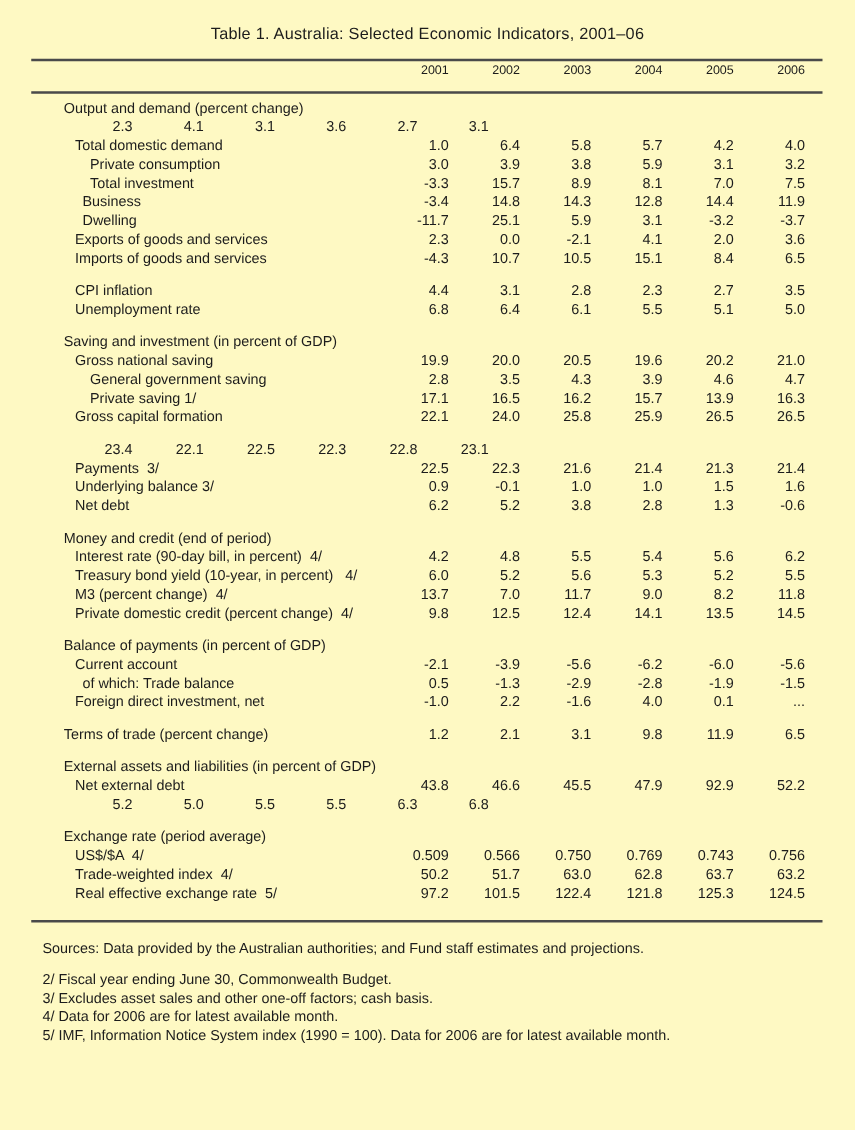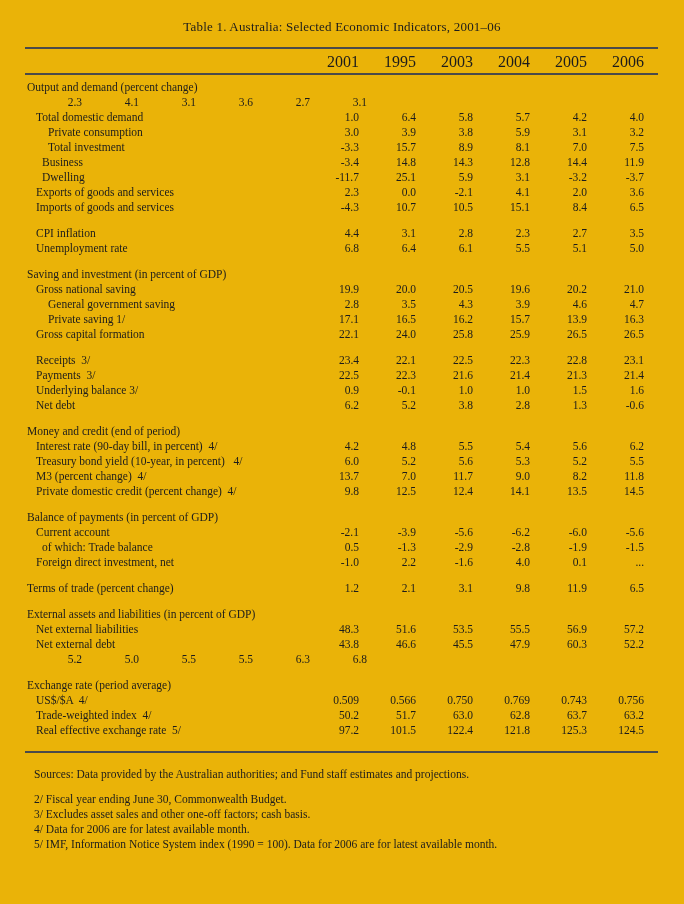--- a/index.html
+++ b/index.html
@@ -1,47 +1,47 @@
 <!DOCTYPE html>
 <html><head>
 <meta charset="utf-8">
 <style>
   html,body{margin:0;padding:0;}
   body{background:#ffffff;}
   .page{
     width:684px;height:904px;
-    background:#eab308;
+    background:#fef9c3;
     color:#1c1c1c;
-    font-family:Liberation Serif, serif;
+    font-family:Liberation Sans, sans-serif;
     font-size:11.5px;line-height:15px;
     overflow:hidden;
     position:relative;
     box-sizing:border-box;
   }
   .inner{padding:0 26px 0 25px;}
   .title{
     text-align:center;
     padding-top:19px;
     font-size:13px;
     letter-spacing:0.2px;
   }
   .rule{height:2px;background:#4a4a4a;}
   .rule-top{margin-top:13px;}
   .rule-mid{}
   .rule-bottom{margin-top:13px;}
   .header-row{
-    display:flex;align-items:center;
+    display:flex;
     height:24px;
     padding-right:14px;
-    font-size:16px;
+    font-size:10px;
   }
   .header-row .label-col{flex:1;}
   .year-cell{width:57px;text-align:right;}
   .tbody{padding-top:5px;}
-  .section{margin-top:11px;}
+  .section{margin-top:11px;margin-left:24px;}
   .section:first-child{margin-top:0;}
   .row{
     display:flex;align-items:baseline;
     height:15px;
     padding-right:14px;
   }
   .row .lbl{flex:1;white-space:pre;overflow:hidden;}
   .row .val{width:57px;text-align:right;white-space:pre;}
   .i0{padding-left:2px;}
   .i1{padding-left:11px;}
@@ -54,21 +54,21 @@
 </head>
 <body>
 
 <div class="page">
   <div class="title">Table 1. Australia: Selected Economic Indicators, 2001–06</div>
   <div class="inner">
     <div class="rule rule-top"></div>
     <div class="header-row" id="header-row">
       <div class="label-col"></div>
     <div class="year-cell">2001</div>
-        <div class="year-cell">1995</div>
+        <div class="year-cell">2002</div>
         <div class="year-cell">2003</div>
         <div class="year-cell">2004</div>
         <div class="year-cell">2005</div>
         <div class="year-cell">2006</div>
       </div>
     <div class="rule rule-mid"></div>
     <div class="tbody" id="tbody">
         <div class="section">
           <div class="row">
             <div class="lbl i0">Output and demand (percent change)</div>
@@ -201,21 +201,20 @@
             <div class="val">22.1</div>
             <div class="val">24.0</div>
             <div class="val">25.8</div>
             <div class="val">25.9</div>
             <div class="val">26.5</div>
             <div class="val">26.5</div>
           </div>
         </div>
         <div class="section">
           <div class="row">
-            <div class="lbl i1">Receipts  3/</div>
             <div class="val">23.4</div>
             <div class="val">22.1</div>
             <div class="val">22.5</div>
             <div class="val">22.3</div>
             <div class="val">22.8</div>
             <div class="val">23.1</div>
           </div>
           <div class="row">
             <div class="lbl i1">Payments  3/</div>
             <div class="val">22.5</div>
@@ -326,35 +325,26 @@
             <div class="val">9.8</div>
             <div class="val">11.9</div>
             <div class="val">6.5</div>
           </div>
         </div>
         <div class="section">
           <div class="row">
             <div class="lbl i0">External assets and liabilities (in percent of GDP)</div>
           </div>
           <div class="row">
-            <div class="lbl i1">Net external liabilities</div>
-            <div class="val">48.3</div>
-            <div class="val">51.6</div>
-            <div class="val">53.5</div>
-            <div class="val">55.5</div>
-            <div class="val">56.9</div>
-            <div class="val">57.2</div>
-          </div>
-          <div class="row">
             <div class="lbl i1">Net external debt</div>
             <div class="val">43.8</div>
             <div class="val">46.6</div>
             <div class="val">45.5</div>
             <div class="val">47.9</div>
-            <div class="val">60.3</div>
+            <div class="val">92.9</div>
             <div class="val">52.2</div>
           </div>
           <div class="row">
             <div class="val">5.2</div>
             <div class="val">5.0</div>
             <div class="val">5.5</div>
             <div class="val">5.5</div>
             <div class="val">6.3</div>
             <div class="val">6.8</div>
           </div>

